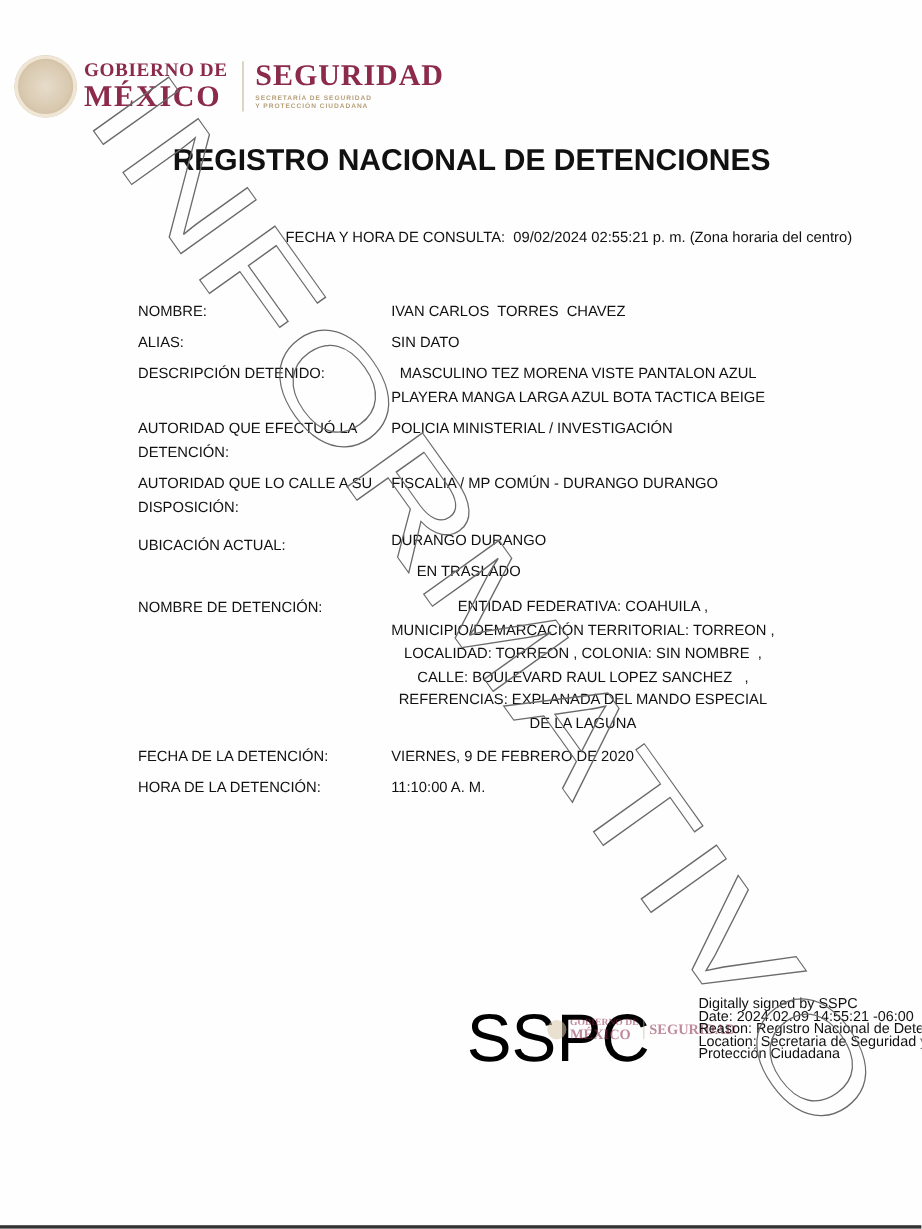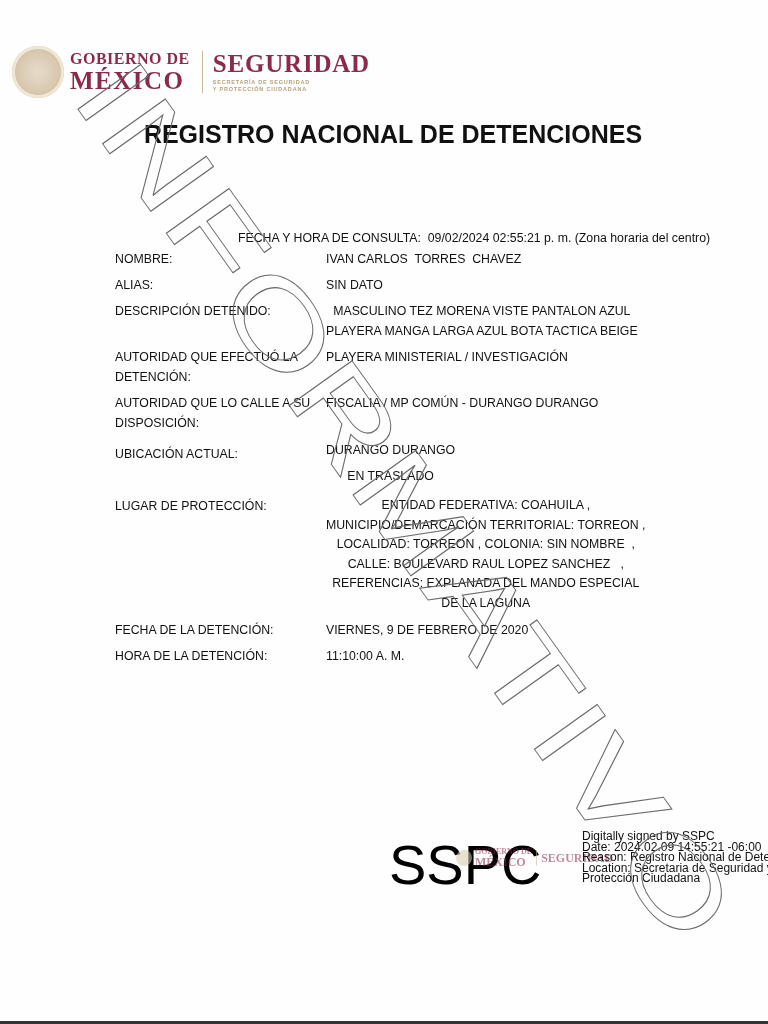--- a/index.html
+++ b/index.html
@@ -7,21 +7,21 @@
   .header { position:absolute; left:12px; top:44px; height:56px; display:flex; align-items:center; }
   .seal { width:52px; height:52px; border-radius:50%; background:radial-gradient(circle at 50% 50%, #e7dccb 0%, #d8c8ae 55%, #cbb898 75%, #e9e1d3 100%); box-shadow: inset 0 0 0 3px #efe6d6; }
   .gob { margin-left:6px; color:#8b2a4a; font-family:"Liberation Serif", serif; font-weight:bold; line-height:1; }
   .gob .l1 { font-size:16px; letter-spacing:0.5px; }
   .gob .l2 { font-size:25px; letter-spacing:1.5px; margin-top:1px; }
   .vbar { width:1px; height:42px; background:#c9b89a; margin:0 10px 0 12px; }
   .seg { color:#8b2a4a; font-family:"Liberation Serif", serif; line-height:1; }
   .seg .l1 { font-size:25px; font-weight:bold; letter-spacing:0.8px; }
   .seg .sub { font-family:"Liberation Sans", sans-serif; font-size:5.5px; color:#b7a07a; letter-spacing:0.8px; margin-top:3px; font-weight:bold; line-height:1.2; }
   .title { position:absolute; left:0; width:786px; top:120px; text-align:center; font-size:25px; font-weight:bold; color:#111; }
-  .consulta { position:absolute; left:238px; top:191px; font-size:12.3px; white-space:pre;margin-top:40px; }
+  .consulta { position:absolute; left:238px; top:191px; font-size:12.3px; white-space:pre; }
   .row-label { position:absolute; left:115px; font-size:12.3px; font-weight:normal; line-height:21px; width:205px; }
   .row-value { position:absolute; left:326px; font-size:12.3px; line-height:21px; white-space:pre;text-align:center; }
   .sig-big { position:absolute; left:389px; top:832px; font-size:56px; color:#000000; letter-spacing:0; }
   .sig-logo { position:absolute; left:456px; top:848px; display:flex; align-items:center; opacity:0.55; }
   .sig-logo .s { width:16px; height:16px; border-radius:50%; background:#d9c8ac; }
   .sig-logo .g { font-family:"Liberation Serif", serif; font-weight:bold; color:#8b2a4a; font-size:8px; line-height:1; margin-left:3px; }
   .sig-logo .g .b { font-size:12px; }
   .sig-logo .bar { width:1px; height:16px; background:#c9b89a; margin:0 4px; }
   .sig-logo .sg { font-family:"Liberation Serif", serif; font-weight:bold; color:#8b2a4a; font-size:12px; }
   .sig-text { position:absolute; left:582px; top:831px; font-size:12px; line-height:10.5px; white-space:pre; color:#111; }
@@ -55,31 +55,31 @@
 <div class="row-value" style="top:249px">IVAN CARLOS  TORRES  CHAVEZ</div>
 
 <div class="row-label" style="top:275px">ALIAS:</div>
 <div class="row-value" style="top:275px">SIN DATO</div>
 
 <div class="row-label" style="top:301px">DESCRIPCIÓN DETENIDO:</div>
 <div class="row-value" style="top:301px; line-height:20px">MASCULINO TEZ MORENA VISTE PANTALON AZUL
 PLAYERA MANGA LARGA AZUL BOTA TACTICA BEIGE</div>
 
 <div class="row-label" style="top:347px; line-height:20px">AUTORIDAD QUE EFECTUÓ LA DETENCIÓN:</div>
-<div class="row-value" style="top:347px">PLAYERA MINISTERIAL / INVESTIGACIÓN</div>
+<div class="row-value" style="top:347px">POLICIA MINISTERIAL / INVESTIGACIÓN</div>
 
 <div class="row-label" style="top:393px; line-height:20px; width:200px">AUTORIDAD QUE LO CALLE A SU DISPOSICIÓN:</div>
 <div class="row-value" style="top:393px">FISCALIA / MP COMÚN - DURANGO DURANGO</div>
 
 <div class="row-label" style="top:444px">UBICACIÓN ACTUAL:</div>
 <div class="row-value" style="top:444px; line-height:13px">DURANGO DURANGO
 
 EN TRASLADO</div>
 
-<div class="row-label" style="top:496px">LUGAR DE PROTECCIÓN:</div>
+<div class="row-label" style="top:496px">NOMBRE DE DETENCIÓN:</div>
 <div class="row-value" style="top:496px; line-height:19.6px">ENTIDAD FEDERATIVA: COAHUILA ,
 MUNICIPIO/DEMARCACIÓN TERRITORIAL: TORREON ,
 LOCALIDAD: TORREON , COLONIA: SIN NOMBRE  ,
 CALLE: BOULEVARD RAUL LOPEZ SANCHEZ   ,
 REFERENCIAS: EXPLANADA DEL MANDO ESPECIAL
 DE LA LAGUNA</div>
 
 <div class="row-label" style="top:620px">FECHA DE LA DETENCIÓN:</div>
 <div class="row-value" style="top:620px">VIERNES, 9 DE FEBRERO DE 2020</div>
 

